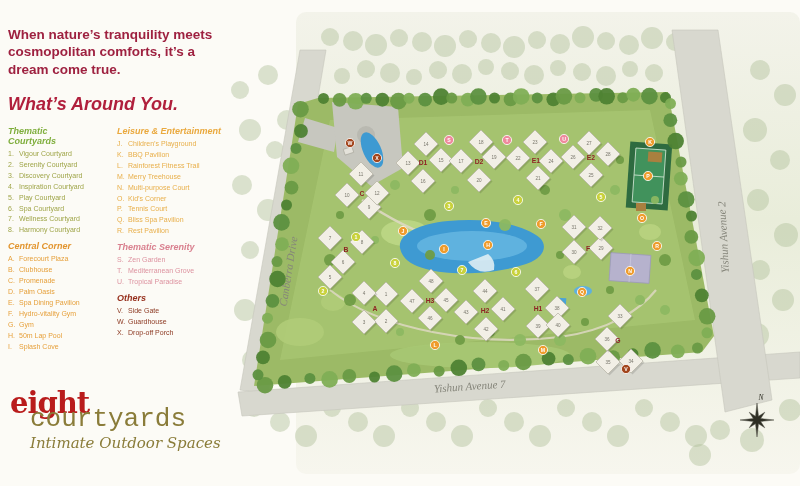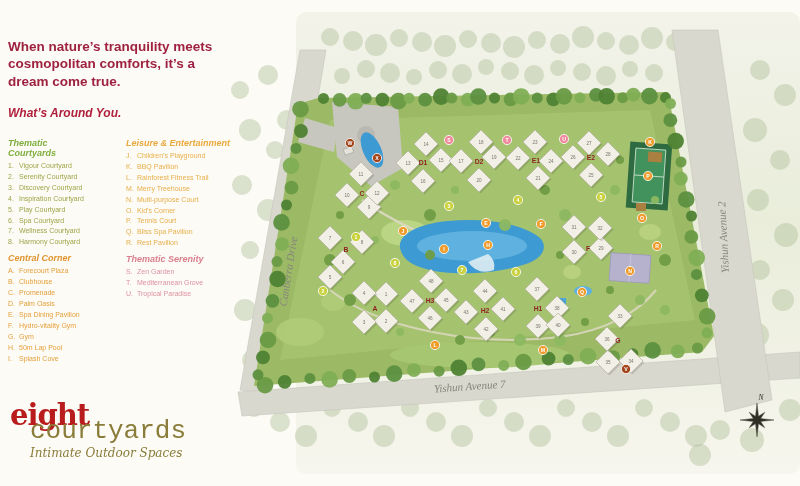--- a/index.html
+++ b/index.html
@@ -1,36 +1,36 @@
 <!DOCTYPE html>
 <html><head>
 <meta charset="utf-8">
 <style>
   html,body{margin:0;padding:0;background:#ffffff;}
   .page{position:relative;width:800px;height:486px;background:#fcfbf6;overflow:hidden;
         font-family:"Liberation Sans",sans-serif;}
   #map-svg{position:absolute;left:0;top:0;width:800px;height:486px;}
-  .left-panel{position:absolute;left:0;top:12px;width:232px;height:372px;z-index:2;}
+  .left-panel{position:absolute;left:0;top:0;width:232px;height:372px;z-index:2;}
   .headline{position:absolute;left:8px;top:26px;width:218px;margin:0;
             font-weight:bold;font-size:13.5px;line-height:1.28;color:#9e2140;}
   .whats{position:absolute;left:8px;top:94px;margin:0;
-         font-style:italic;font-weight:bold;font-size:12px;color:#b01f3c;}
-  .legend{position:absolute;left:8px;top:126px;display:flex;gap:11px;}
+         font-style:italic;font-weight:bold;font-size:18px;color:#b01f3c;}
+  .legend{position:absolute;left:8px;top:126px;display:flex;gap:2px;}
   .legend-col{display:flex;flex-direction:column;}
   .legend-col.c1{width:88px;}
   .legend-col.c2{width:127px;margin-left:19px;}
   .cat{margin-bottom:5px;}
   .cat-title{margin:0 0 3px 0;font-style:italic;font-weight:bold;font-size:9px;}
   .cat ul{list-style:none;margin:0;padding:0;}
   .cat li{display:flex;font-size:7px;line-height:10.9px;}
   .cat li .key{flex:none;width:11px;}
   .logo{position:absolute;left:10px;top:391px;font-family:"DejaVu Serif",serif;}
   .logo-top{font-size:29px;color:#b91c1c;line-height:0.85;letter-spacing:-1px;font-weight:bold;}
   .logo-bottom{font-size:26px;color:#8a7c39;line-height:0.9;margin-left:20px;margin-top:-8px;font-family:Liberation Mono, monospace;}
-  .logo-tagline{font-style:italic;font-size:12px;color:#8a7c39;margin-left:20px;margin-top:3px;}
+  .logo-tagline{font-style:italic;font-size:15px;color:#8a7c39;margin-left:20px;margin-top:3px;}
 </style>
 </head>
 <body>
 
 <div class="page">
 
   <svg id="map-svg" viewBox="0 0 800 486" xmlns="http://www.w3.org/2000/svg">
     <defs>
       <linearGradient id="bgGrad" x1="0" y1="0" x2="0" y2="1">
         <stop offset="0" stop-color="#f3f3ea"></stop>
@@ -604,20 +604,37 @@
               <li style="color: rgb(221, 147, 160);">
                 <span class="key">T.</span>
                 <span>Mediterranean Grove</span>
               </li>
               <li style="color: rgb(221, 147, 160);">
                 <span class="key">U.</span>
                 <span>Tropical Paradise</span>
               </li>
             </ul>
           </div>
+          <div class="cat">
+            <h3 class="cat-title" style="color: rgb(150, 48, 29);">Others</h3>
+            <ul>
+              <li style="color: rgb(141, 58, 35);">
+                <span class="key">V.</span>
+                <span>Side Gate</span>
+              </li>
+              <li style="color: rgb(141, 58, 35);">
+                <span class="key">W.</span>
+                <span>Guardhouse</span>
+              </li>
+              <li style="color: rgb(141, 58, 35);">
+                <span class="key">X.</span>
+                <span>Drop-off Porch</span>
+              </li>
+            </ul>
+          </div>
         </div>
     </div>
     <div class="logo">
       <div class="logo-top">eight</div>
       <div class="logo-bottom">courtyards</div>
       <div class="logo-tagline">Intimate Outdoor Spaces</div>
     </div>
   </div>
 
 </div>

